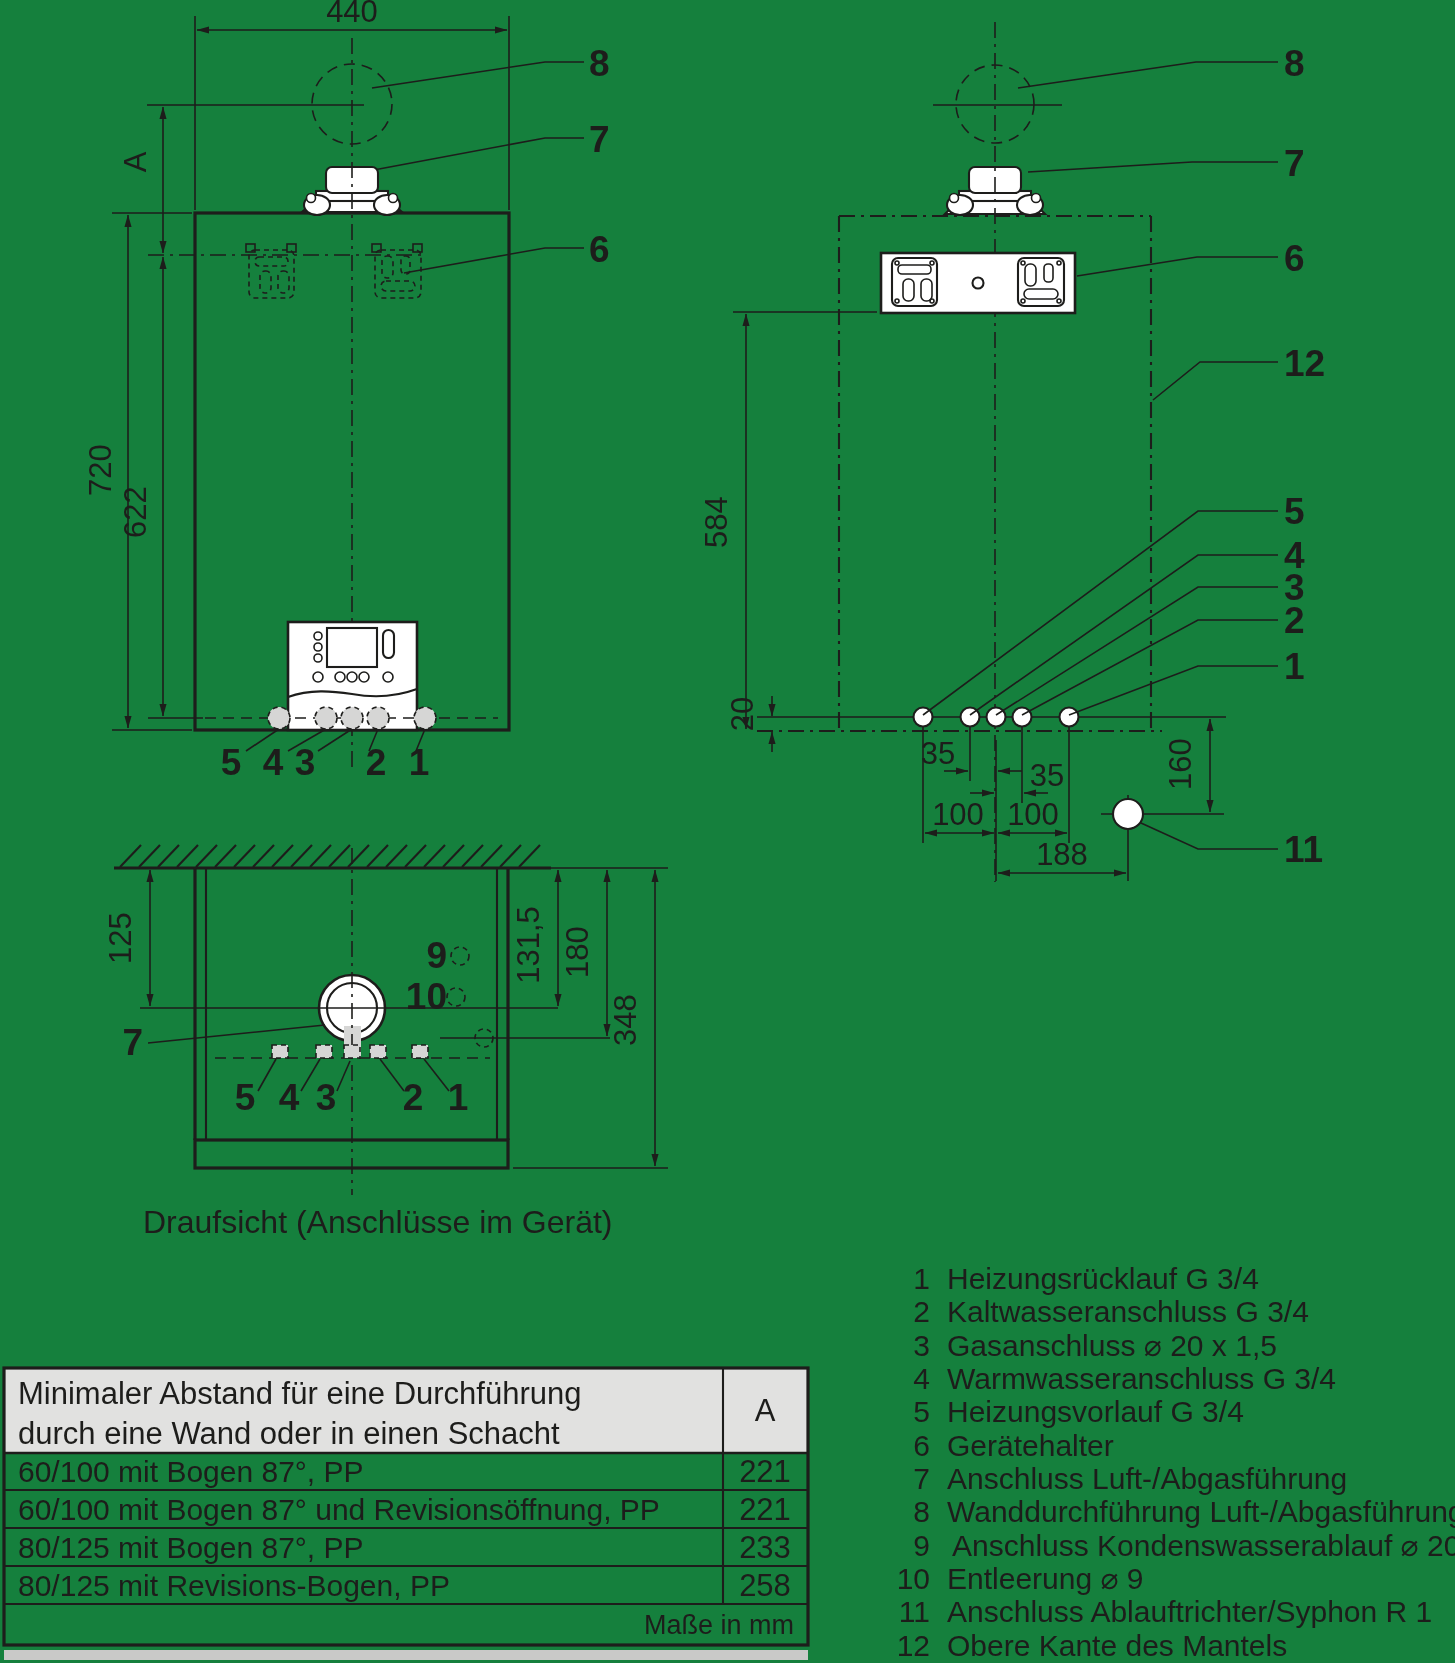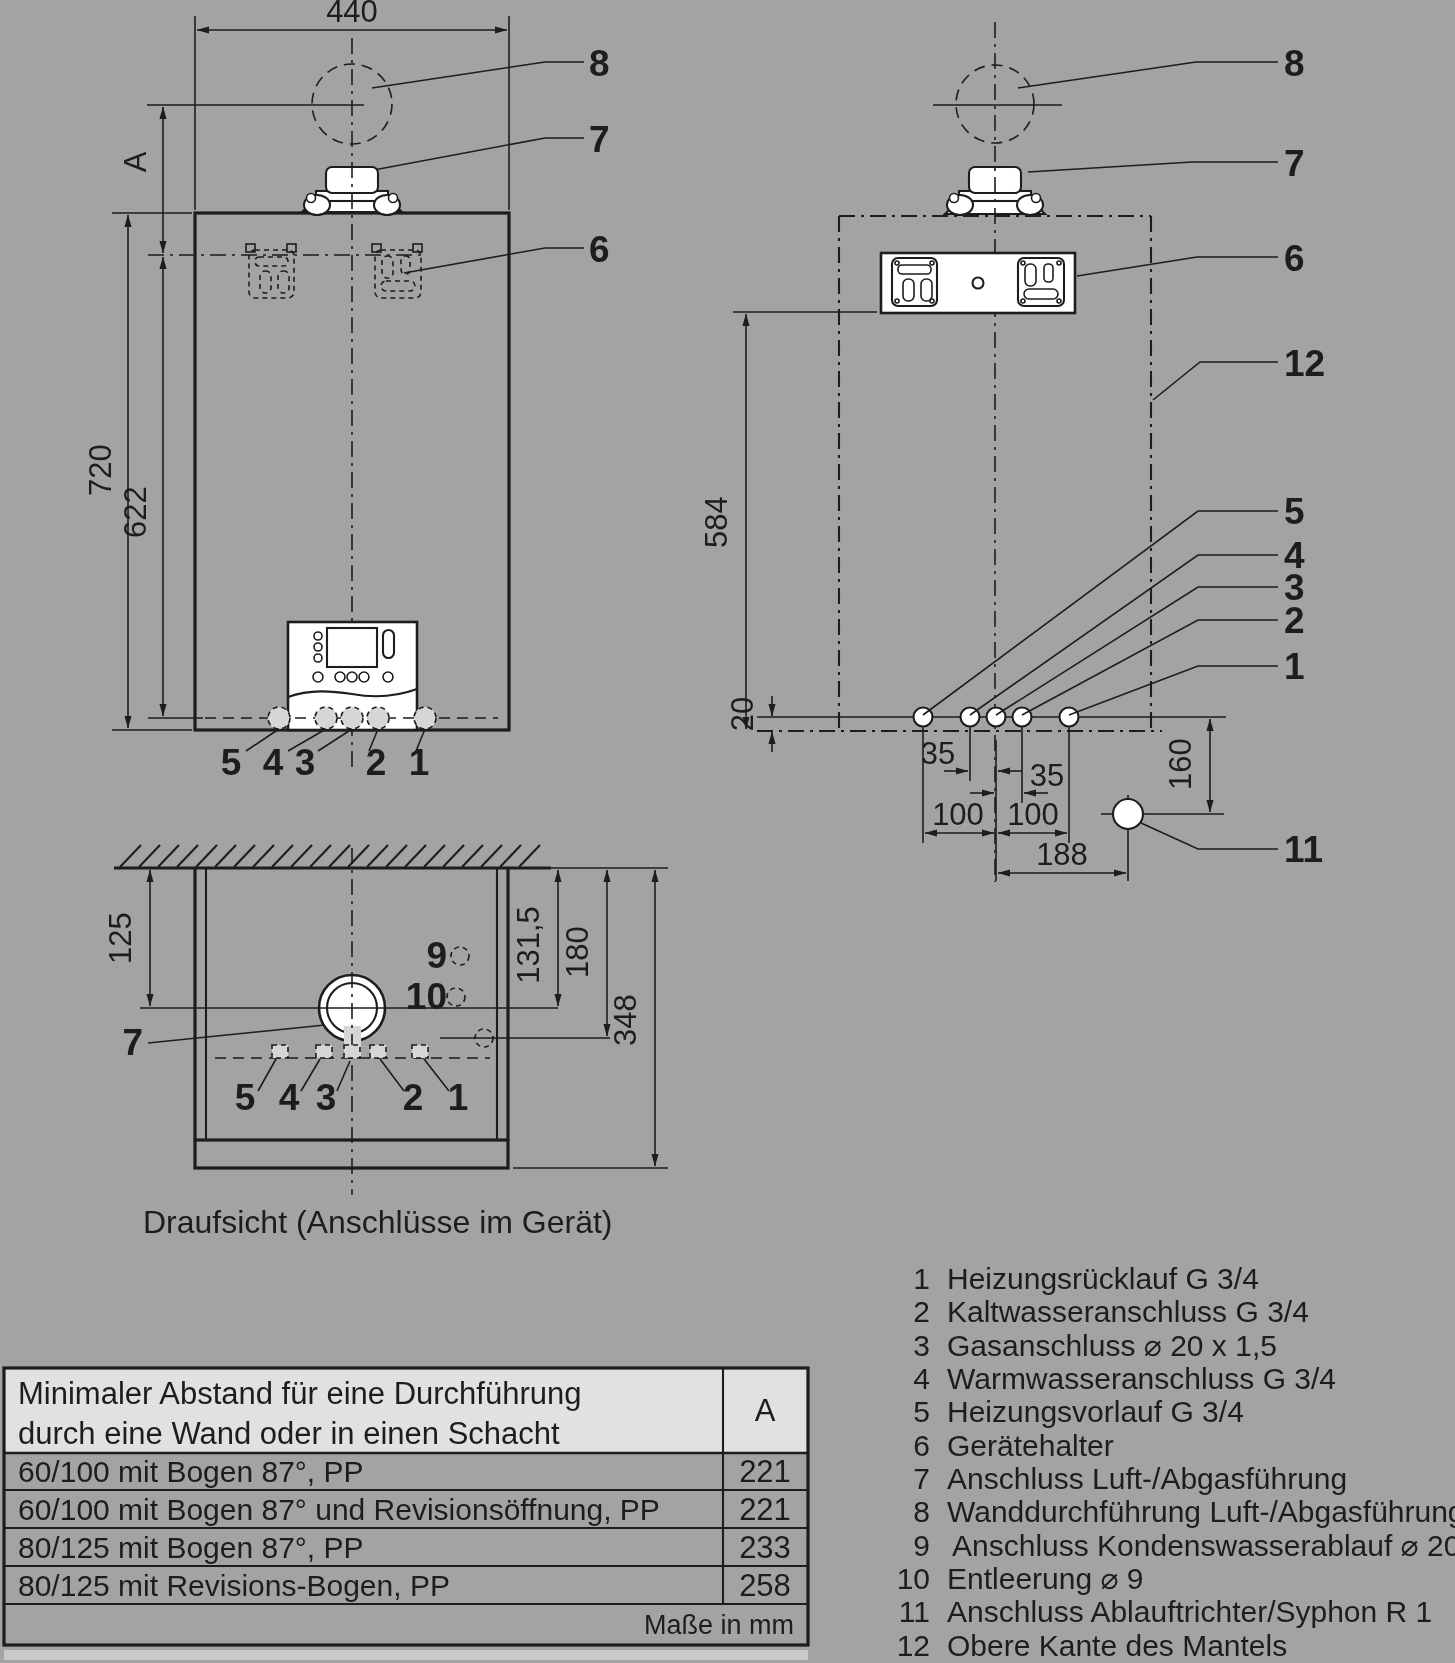--- a/index.html
+++ b/index.html
@@ -1,16 +1,16 @@
 <!DOCTYPE html>
 <html><head>
 <meta charset="utf-8">
 <style>
   html,body{margin:0;padding:0;background:#ffffff;}
-  #stage{position:relative;width:1455px;height:1663px;background:#a3a3a3;overflow:hidden;
+  #stage{position:relative;width:1455px;height:1663px;background:#15803d;overflow:hidden;
          font-family:"Liberation Sans","DejaVu Sans",sans-serif;}
   svg{position:absolute;left:0;top:0;}
   
   .s3{stroke:#1d1d1b;stroke-width:3.2;fill:none;}
   .s25{stroke:#1d1d1b;stroke-width:2.6;fill:none;}
   .s2{stroke:#1d1d1b;stroke-width:2.1;fill:none;}
   .thin{stroke:#1d1d1b;stroke-width:1.6;fill:none;}
   .dim{stroke:#1d1d1b;stroke-width:1.6;fill:none;marker-start:url(#ar);marker-end:url(#ar);}
   .dimend{stroke:#1d1d1b;stroke-width:1.6;fill:none;marker-end:url(#ar);}
   .dash{stroke-dasharray:11 7;}

